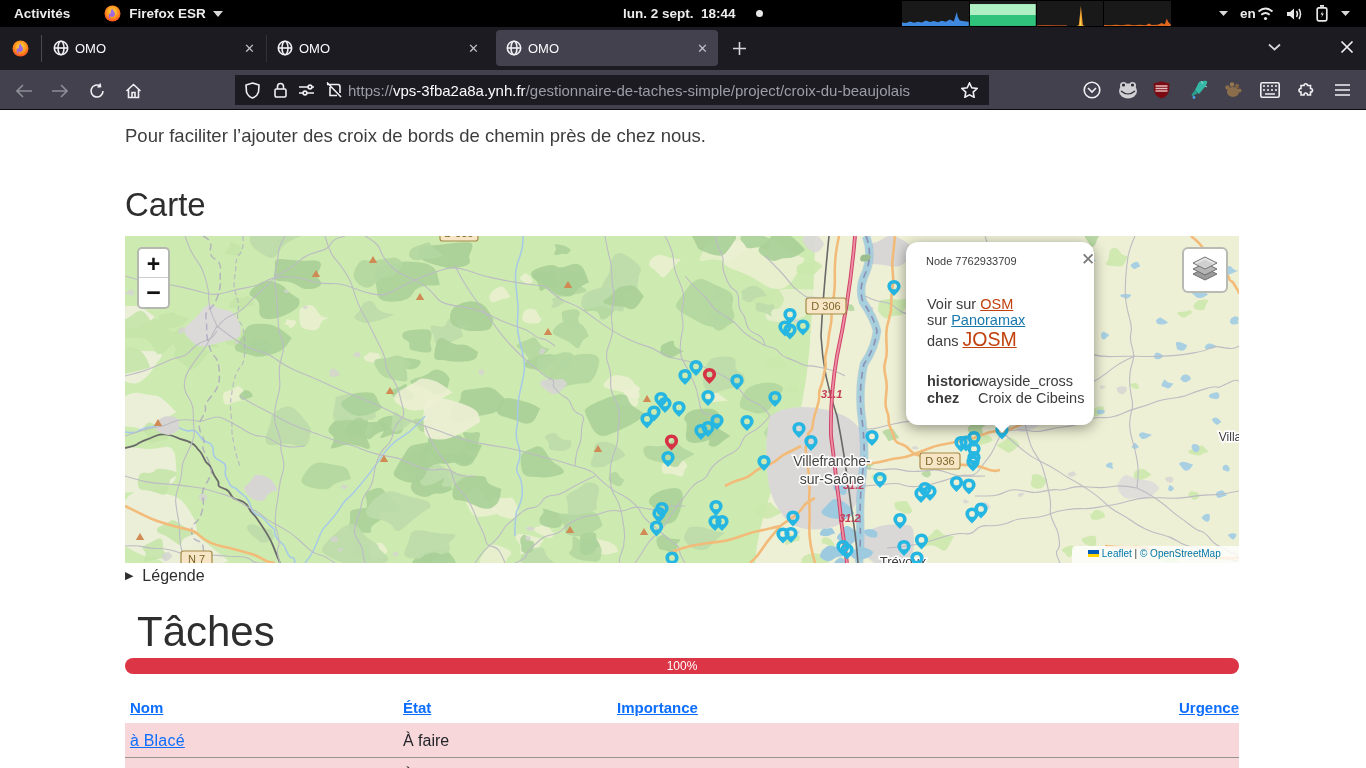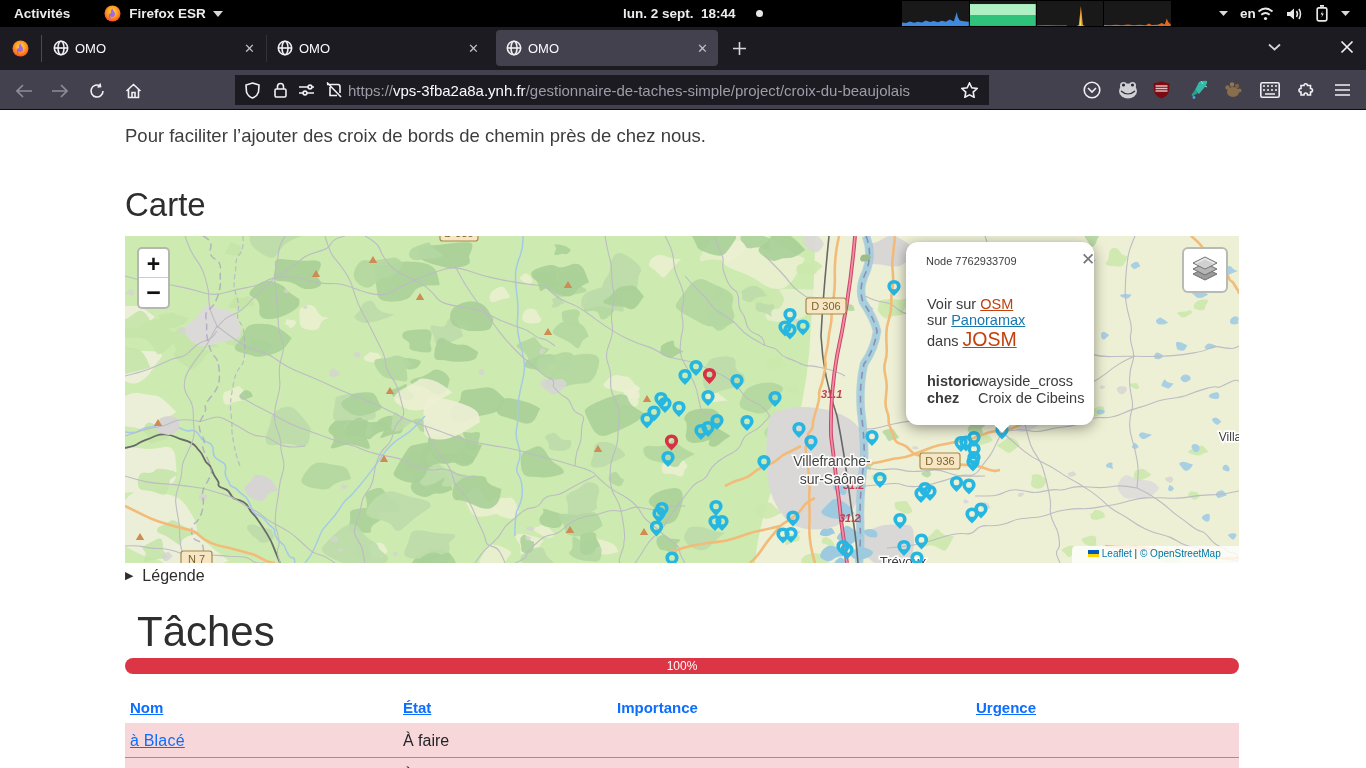--- a/index.html
+++ b/index.html
@@ -671,22 +671,22 @@
   <colgroup>
         <col style="width:273px">
         <col style="width:214px">
         <col style="width:359px">
         <col style="width:268px">
       </colgroup>
   <tbody>
         <tr style="height:31px">
           <th style="text-align:left;padding-left:5px"><a style="text-decoration:underline">Nom</a></th>
           <th style="text-align:left;padding-left:5px"><a style="text-decoration:underline">État</a></th>
-          <th style="text-align:left;padding-left:5px"><a style="">Importance</a></th>
-          <th style="text-align:left;padding-left:5px"><a style="text-decoration:underline">Urgence</a></th>
+          <th style="text-align:left;padding-left:5px"><a style="text-decoration:underline">Importance</a></th>
+          <th style="text-align:right;padding-left:5px"><a style="text-decoration:underline">Urgence</a></th>
         </tr>
   <tr style="height:34px;background:#f8d7da;border-bottom:1px solid #949494">
           <td style="padding-left:5px;font-size:16px;letter-spacing:0.2px;padding-top:3px"><a style="text-decoration:underline">à Blacé</a></td>
           <td style="padding-left:5px;color:#212529;font-size:16px;padding-top:3px">À faire</td>
           <td></td>
           <td></td>
         </tr>
   <tr style="height:34px;background:#f8d7da">
           <td style="padding-left:5px;font-size:16px;letter-spacing:0.2px;padding-top:4px"><a style="text-decoration:underline">à Blacé</a></td>
           <td style="padding-left:5px;color:#212529;font-size:16px;padding-top:4px">À faire</td>

